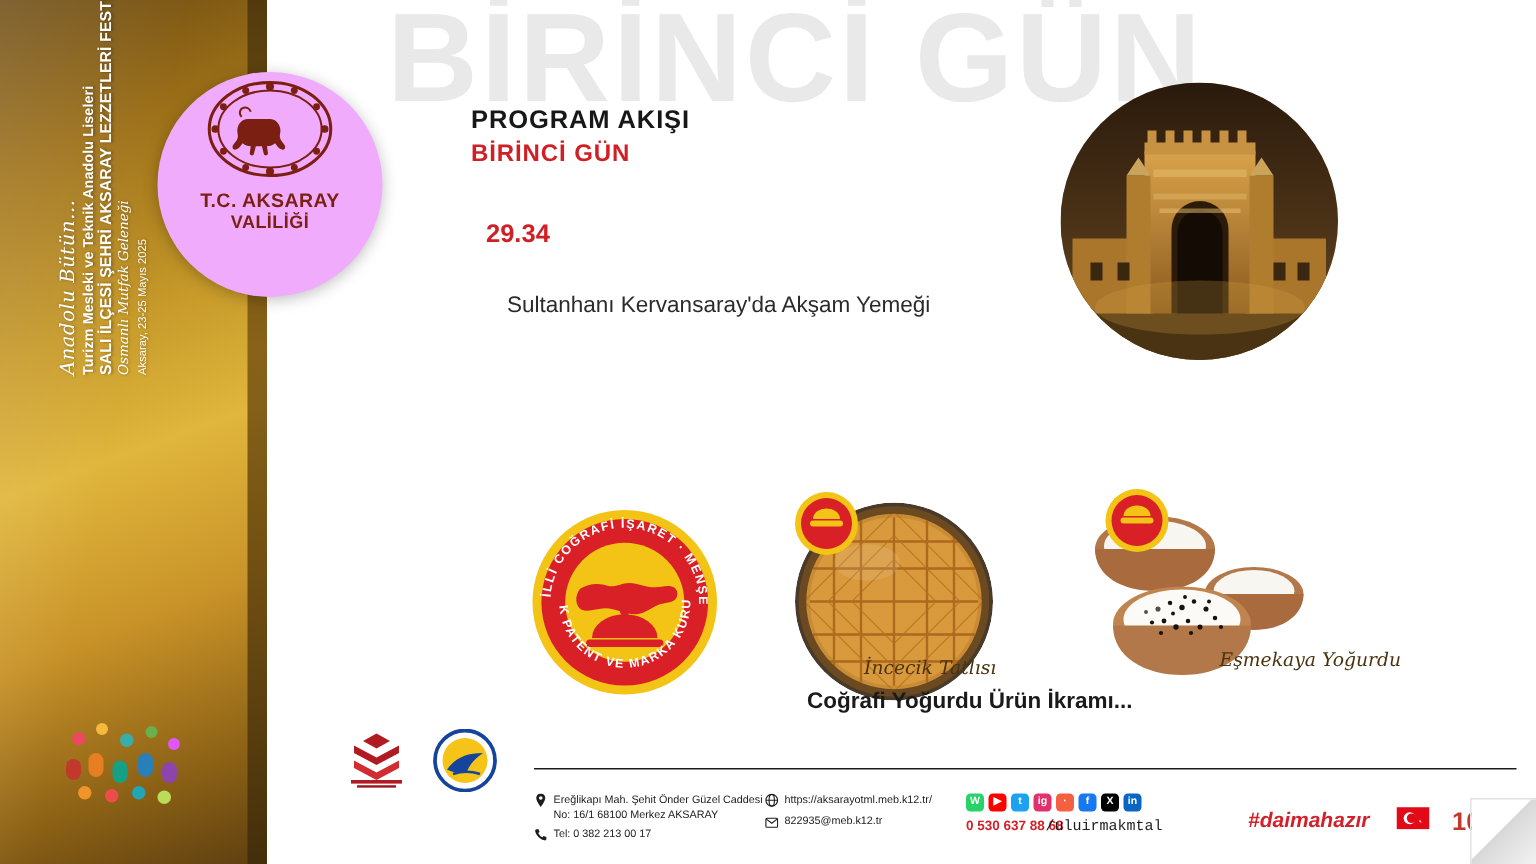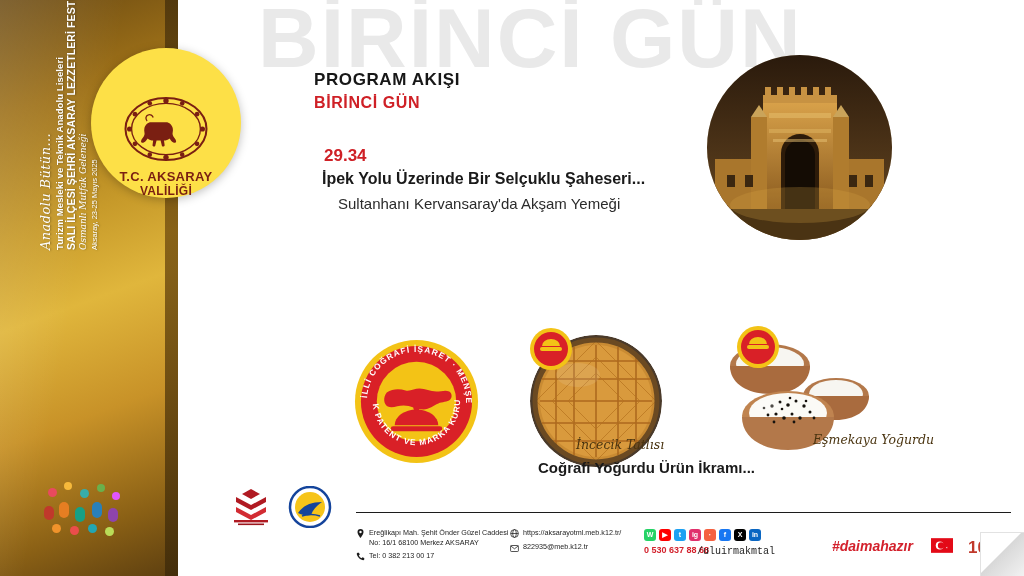--- a/index.html
+++ b/index.html
@@ -49,25 +49,25 @@
   .vert-text .l3{ font-size:10.5px; font-weight:bold; letter-spacing:.1px; white-space:nowrap;}
   .vert-text .l4{ font-family:"DejaVu Serif", serif; font-style:italic; font-size:9px; white-space:nowrap; margin-top:1px;}
   .vert-text .l5{ font-size:7.5px; margin-top:2px; white-space:nowrap;}
 
   
   .dots{ position:absolute; left:44px; bottom:38px; width:82px; height:56px; }
   .dots i{ position:absolute; display:block; border-radius:50%; }
 
   
   .logo-badge{
-    position:absolute; left:91px; top:48px; width:150px; height:150px;
+    position:absolute; left:105px; top:48px; width:150px; height:150px;
     border-radius:50%;
-    background:#fde047;
+    background:#f0abfc;
     box-shadow:0 2px 10px rgba(0,0,0,.25);
-    display:flex; flex-direction:column; align-items:center; justify-content:flex-end;
+    display:flex; flex-direction:column; align-items:center; justify-content:flex-start;
   }
   .logo-badge .emblem{ width:108px; height:76px; }
   .logo-badge .l-t1{ font-size:13px; font-weight:bold; color:#7a1f12; letter-spacing:.3px; margin-top:2px;}
   .logo-badge .l-t2{ font-size:12px; font-weight:bold; color:#7a1f12; letter-spacing:.3px;}
 
   
   .watermark{
     position:absolute; left:258px; top:-4px;
     font-size:84px; font-weight:bold; letter-spacing:2px;
     color:#e9e9e9;
@@ -248,21 +248,20 @@
     </svg>
     <div class="l-t1">T.C. AKSARAY</div>
     <div class="l-t2">VALİLİĞİ</div>
   </div>
 
   <div class="watermark">BİRİNCİ GÜN</div>
 
   <div class="h-program">PROGRAM AKIŞI</div>
   <div class="h-day">BİRİNCİ GÜN</div>
   <div class="time">29.34</div>
-  <div class="ev-title">İpek Yolu Üzerinde Bir Selçuklu Şaheseri...</div>
   <div class="ev-sub">Sultanhanı Kervansaray'da Akşam Yemeği</div>
 
   <div class="photo-kervan">
     <svg viewBox="0 0 185 185" width="185" height="185">
       <defs>
         <linearGradient id="skyg" x1="0" y1="0" x2="0" y2="1">
           <stop offset="0" stop-color="#2a1a0c"></stop>
             <stop offset="1" stop-color="#6b4a22"></stop>
         </linearGradient>
         <linearGradient id="stoneg" x1="0" y1="0" x2="0" y2="1">

